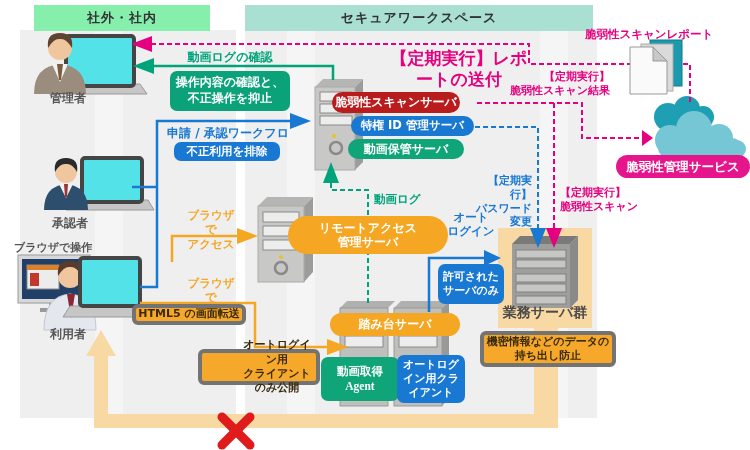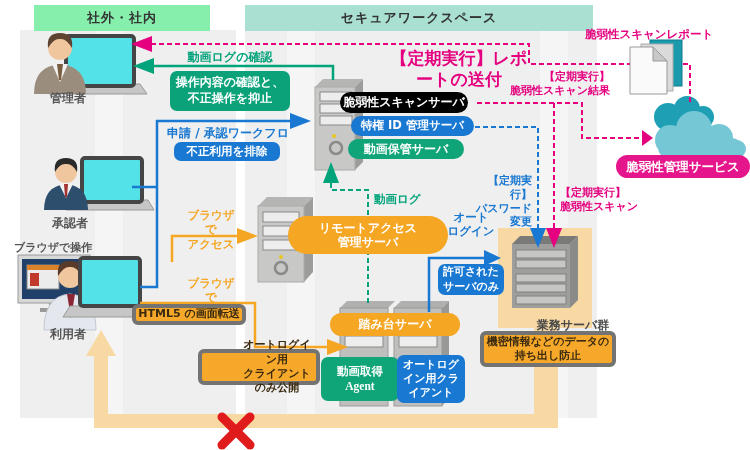--- a/index.html
+++ b/index.html
@@ -219,21 +219,21 @@
   <div class="name" style="left:40px;top:215px;width:60px;font-size:12px;">承認者</div>
   <div class="name" style="left:38px;top:326px;width:60px;font-size:12px;">利用者</div>
   <div class="name" style="left:14px;top:240px;width:100px;font-size:11px;text-align:left;">ブラウザで操作</div>
 
   <div class="lbl" style="left:170px;top:50px;width:120px;font-size:12px;color:#00A37A;text-align:center;">動画ログの確認</div>
   <div class="cbox" style="left:170px;top:71px;width:120px;height:40px;background:#0BA27A;font-size:12px;">操作内容の確認と、
 不正操作を抑止</div>
   <div class="lbl" style="left:164px;top:126px;width:128px;font-size:12px;color:#1878D2;text-align:center;">申請 / 承認ワークフロー</div>
   <div class="cbox" style="left:174px;top:142px;width:106px;height:19px;background:#1878D2;font-size:11.5px;">不正利用を排除</div>
 
-  <div class="pill" style="left:340px;top:92px;width:128px;height:21px;background:#000000;font-size:12px;">脆弱性スキャンサーバ</div>
+  <div class="pill" style="left:332px;top:92px;width:128px;height:21px;background:#b91c1c;font-size:12px;">脆弱性スキャンサーバ</div>
   <div class="pill" style="left:348px;top:139px;width:116px;height:20px;background:#0FA578;font-size:12px;">動画保管サーバ</div>
   <div class="pill" style="left:351px;top:116px;width:123px;height:20px;background:#1878D2;font-size:11.5px;">特権 ID 管理サーバ</div>
   <div class="pill" style="left:288px;top:216px;width:160px;height:38px;background:#F5A623;font-size:12px;">リモートアクセス
 管理サーバ</div>
   <div class="pill" style="left:330px;top:313px;width:130px;height:23px;background:#F5A623;font-size:12px;">踏み台サーバ</div>
   <div class="pill" style="left:616px;top:155px;width:134px;height:23px;background:#E5168B;font-size:12.5px;">脆弱性管理サービス</div>
 
   <div class="lbl" style="left:386px;top:48px;width:146px;font-size:17px;color:#E5007F;text-align:center;">【定期実行】レポートの送付</div>
   <div class="lbl" style="left:585px;top:27px;width:140px;font-size:11.5px;color:#E5007F;">脆弱性スキャンレポート</div>
   <div class="lbl" style="left:495px;top:70px;width:115px;font-size:11px;color:#E5007F;text-align:right;">【定期実行】
@@ -250,23 +250,23 @@
   <div class="lbl" style="left:182px;top:276px;width:58px;font-size:11.5px;color:#F5A623;text-align:center;">ブラウザで
 アクセス</div>
   <div class="lbl" style="left:446px;top:210px;width:50px;font-size:11.5px;color:#1878D2;text-align:center;">オート
 ログイン</div>
 
   <div class="obox" style="left:132px;top:304px;width:114px;height:21px;font-size:11px;">HTML5 の画面転送</div>
   <div class="obox" style="left:198px;top:349px;width:122px;height:36px;font-size:11px;padding-left:36px;">オートログイン用
 クライアントのみ公開</div>
   <div class="obox" style="left:480px;top:331px;width:136px;height:36px;font-size:11px;">機密情報などのデータの
 持ち出し防止</div>
-  <div class="cbox" style="left:438px;top:264px;width:66px;height:31px;background:#1878D2;font-size:11px;">許可された
+  <div class="cbox" style="left:438px;top:264px;width:66px;height:40px;background:#1878D2;font-size:11px;">許可された
 サーバのみ</div>
   <div class="cbox" style="left:321px;top:357px;width:78px;height:44px;background:#0FA578;font-size:11.5px;font-family:Liberation Serif, serif;">動画取得
 Agent</div>
   <div class="cbox" style="left:397px;top:355px;width:68px;height:48px;background:#1878D2;font-size:11px;">オートログ
 イン用クラ
 イアント</div>
 
-  <div class="name" style="left:498px;top:317px;width:94px;font-size:12px;color:#4A4A4A;padding-left:28px;">業務サーバ群</div>
+  <div class="name" style="left:498px;top:304px;width:94px;font-size:14px;color:#4A4A4A;">業務サーバ群</div>
 
 </div>
 
 </body></html>

